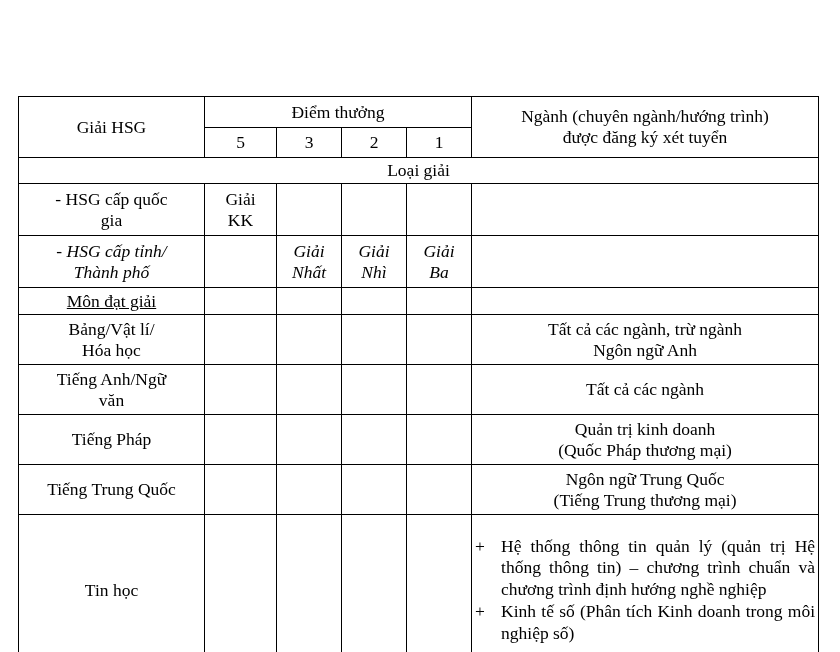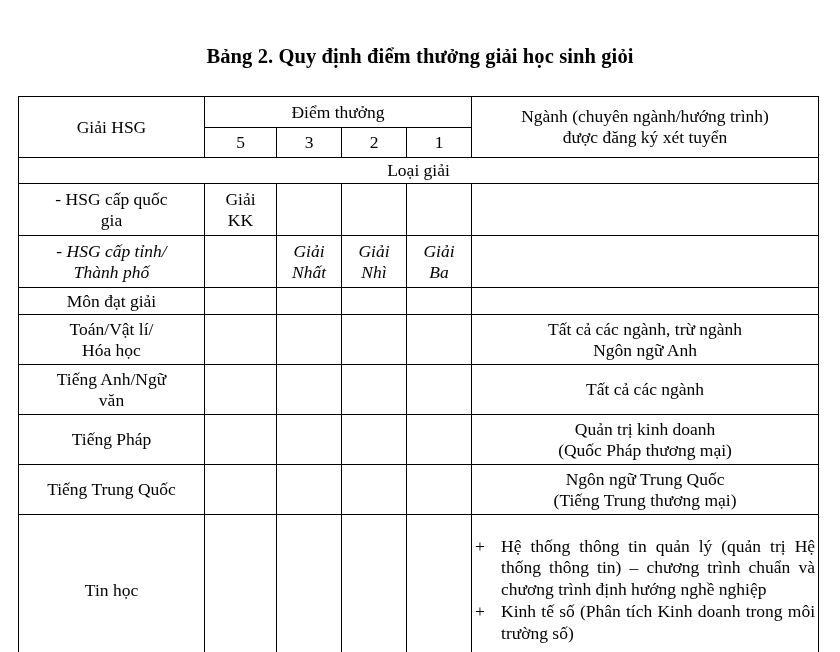--- a/index.html
+++ b/index.html
@@ -55,21 +55,21 @@
   .b { font-weight: bold; }
   .hdr-big { font-size: 18.5px; font-weight: bold; }
   .hdr-num { font-weight: bold; font-size: 18px; }
 
   
   .r-head-a { height: 31px; }
   .r-head-b { height: 30px; }
   .r-loai   { height: 26px; }
   .r-qg     { height: 52px; }
   .r-tinh   { height: 52px; font-style: italic; }
-  .r-mon    { height: 27px; }
+  .r-mon    { height: 27px; text-decoration: underline; }
   .r-toan   { height: 50px; }
   .r-anh    { height: 50px; margin-top: 20px; }
   .r-phap   { height: 50px; }
   .r-trung  { height: 50px; padding-left: 37px; }
   .r-tin    { height: 152px; }
 
   .bullets {
     text-align: left;
     padding-left: 24px;
     padding-right: 6px;
@@ -92,21 +92,20 @@
     text-justify: inter-word;
     line-height: 1.22;
   }
   .nowrapcell { white-space: nowrap; }
 </style>
 </head>
 <body>
 
 <div class="page">
 
-  <h1 class="doc-title">Bảng 2. Quy định điểm thưởng giải học sinh giỏi</h1>
 
   <div class="table-wrap">
     <table class="main">
       <colgroup>
         <col style="width:186px">
         <col style="width:72px">
         <col style="width:65px">
         <col style="width:65px">
         <col style="width:65px">
         <col style="width:347px">
@@ -173,21 +172,21 @@
           <td class="b">Môn đạt giải</td>
           <td></td>
           <td></td>
           <td></td>
           <td></td>
           <td></td>
         </tr>
 
         <tr class="r-toan">
           <td>
-            <div>Toán/Vật lí/</div>
+            <div>Bảng/Vật lí/</div>
             <div>Hóa học</div>
           </td>
           <td></td>
           <td></td>
           <td></td>
           <td></td>
           <td>
             <div>Tất cả các ngành, trừ ngành</div>
             <div>Ngôn ngữ Anh</div>
           </td>
@@ -235,21 +234,21 @@
           <td></td>
           <td></td>
           <td></td>
           <td class="bullets">
             <div class="bullet-row">
               <span class="bullet-mark">+</span>
               <span class="bullet-text">Hệ thống thông tin quản lý (quản trị Hệ thống thông tin) – chương trình chuẩn và chương trình định hướng nghề nghiệp</span>
             </div>
             <div class="bullet-row">
               <span class="bullet-mark">+</span>
-              <span class="bullet-text">Kinh tế số (Phân tích Kinh doanh trong môi trường số)</span>
+              <span class="bullet-text">Kinh tế số (Phân tích Kinh doanh trong môi nghiệp số)</span>
             </div>
           </td>
         </tr>
 
       </tbody>
     </table>
   </div>
 
 </div>
 

